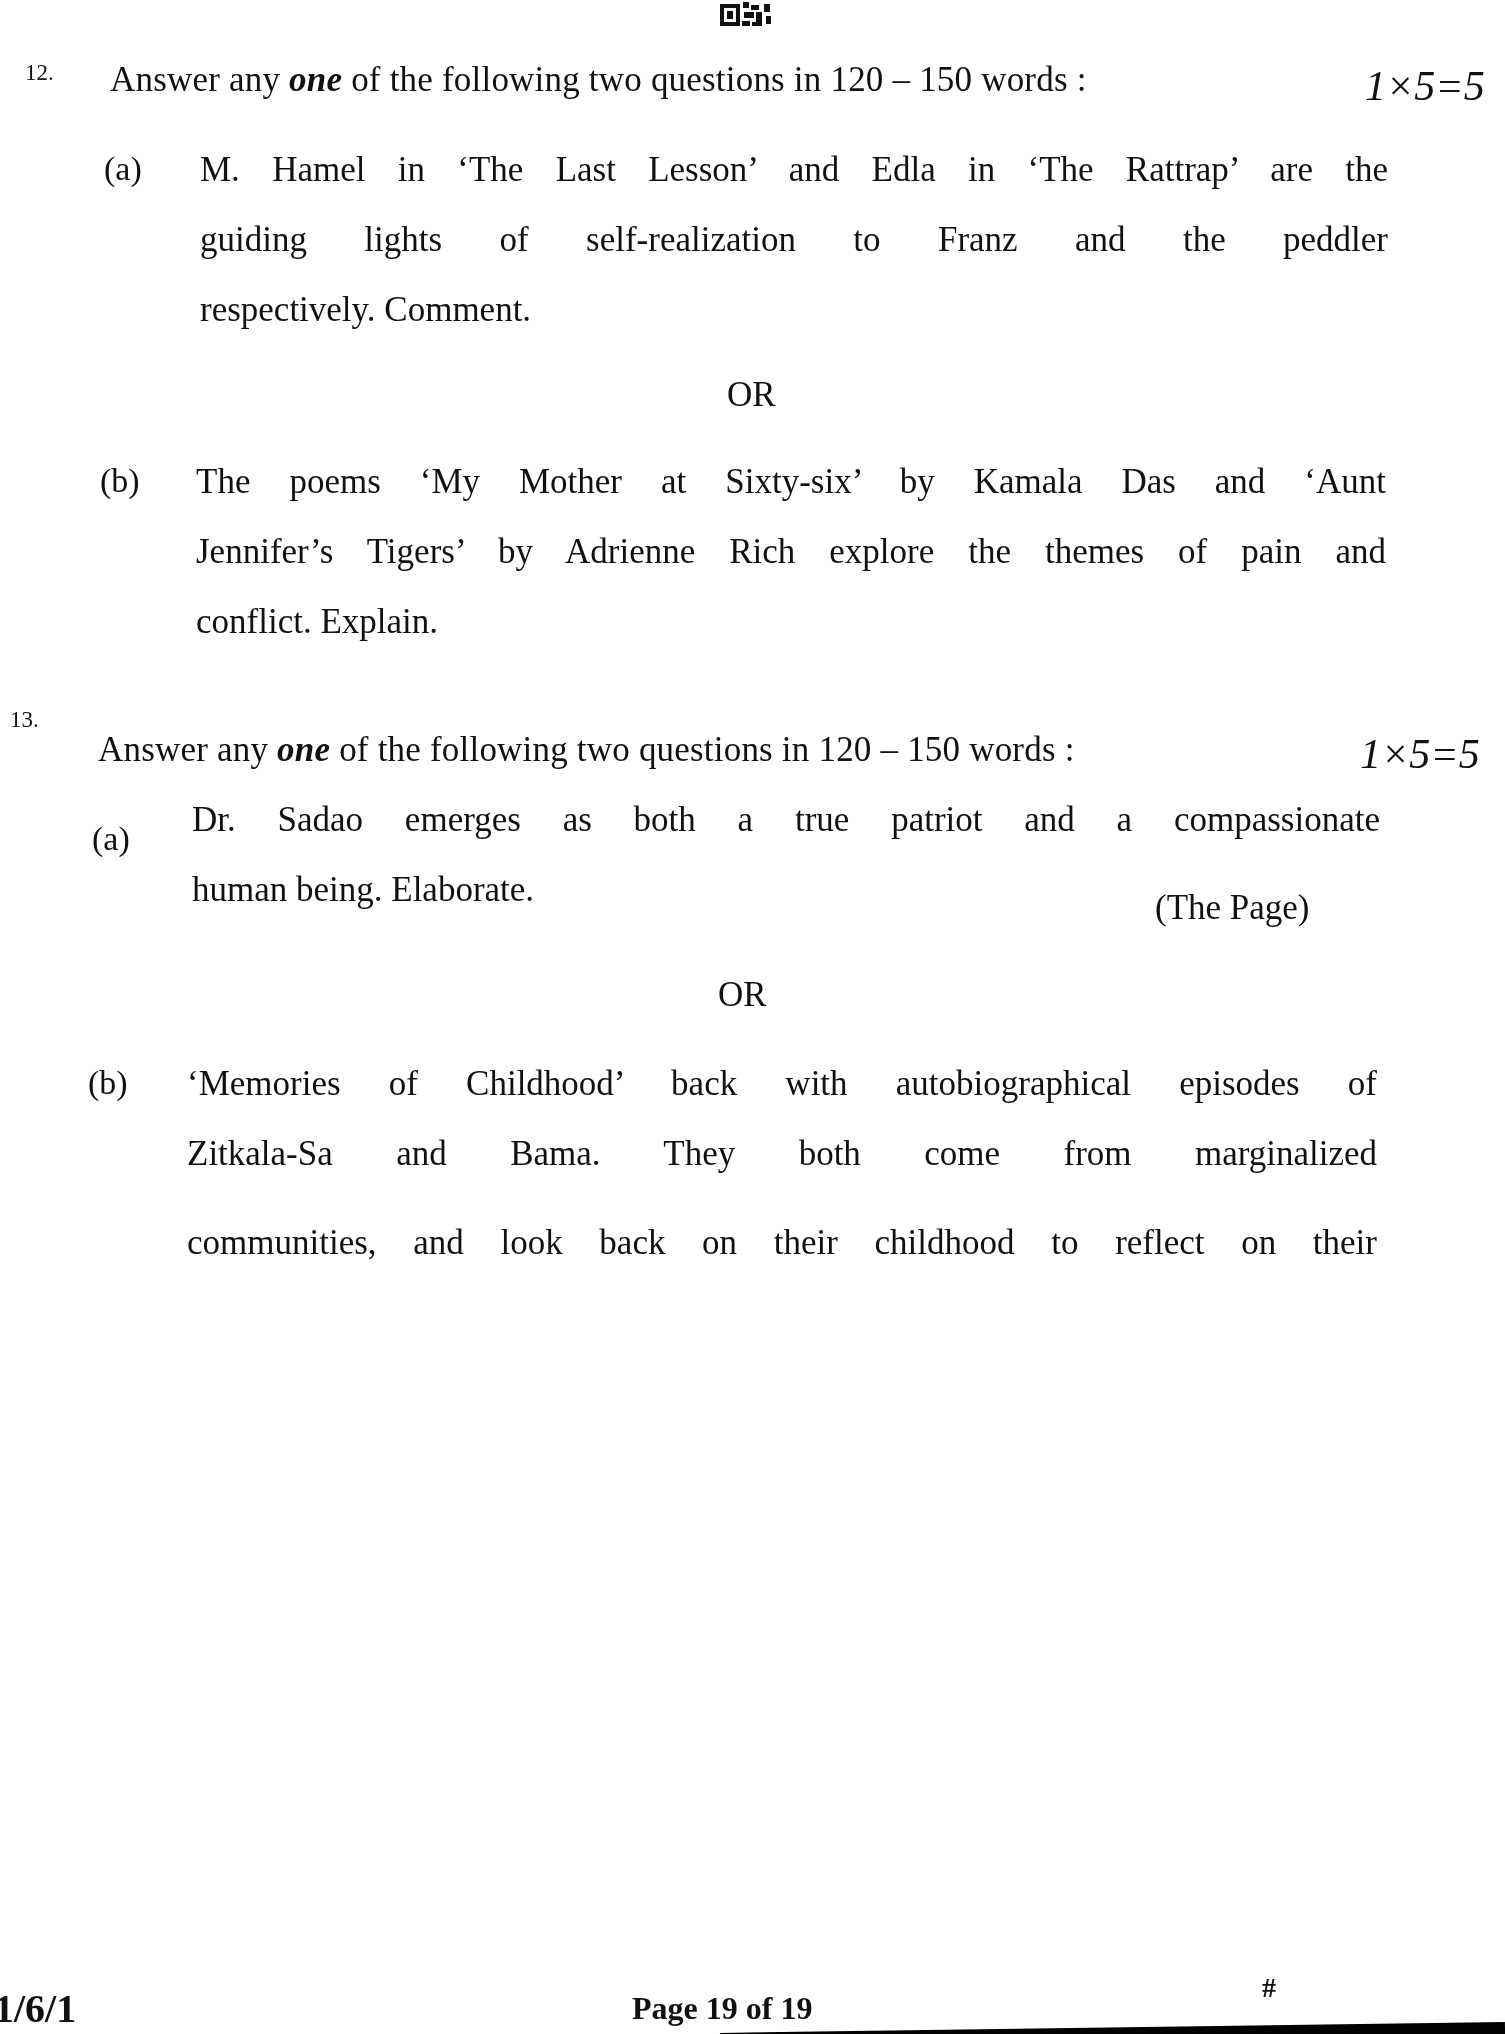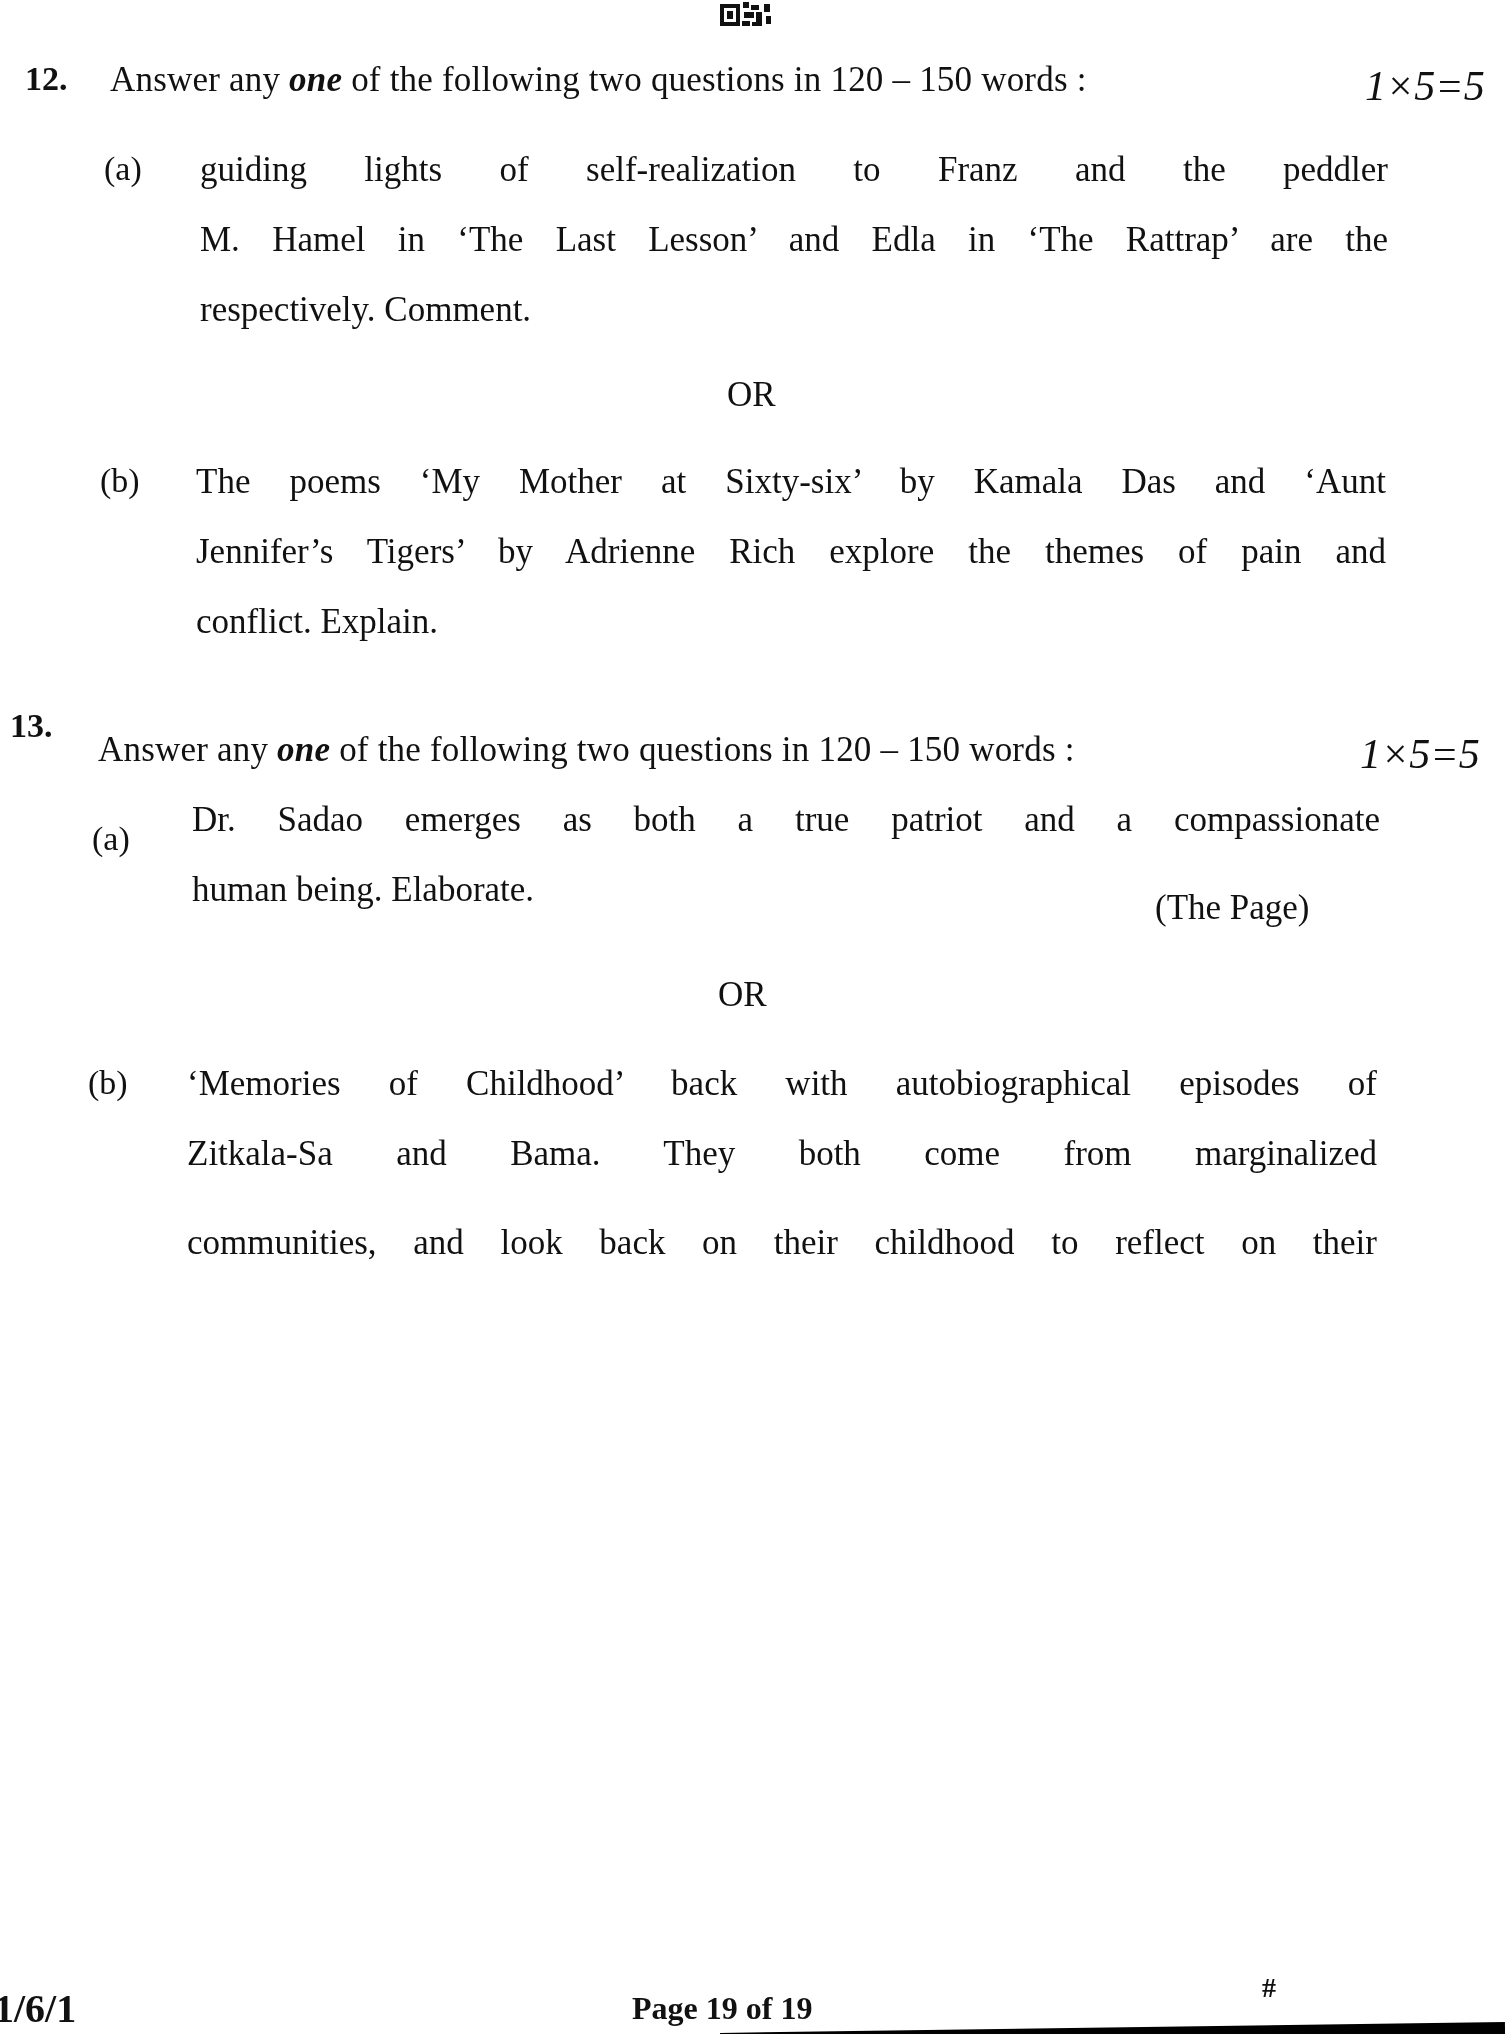--- a/index.html
+++ b/index.html
@@ -1,20 +1,20 @@
 <!DOCTYPE html>
 <html><head>
 <meta charset="utf-8">
 <style>
   html, body { margin: 0; padding: 0; background: #ffffff; }
   body { width: 1505px; height: 2034px; position: relative; overflow: hidden;
          font-family: "Liberation Serif", "DejaVu Serif", serif; color: #111; }
   .abs { position: absolute; white-space: nowrap; }
   .qr { position: absolute; left: 720px; top: 2px; width: 60px; height: 26px; }
-  .qnum { font-weight: bold; font-size: 34px; }
+  .qnum { font-weight: normal; font-size: 23px; }
   .stem { font-size: 35px; letter-spacing: 0.2px; }
   .stem i { font-weight: bold; font-style: italic; }
   .marks { font-size: 42px; font-style: italic; }
   .label { font-size: 34px; }
   .line { font-size: 35px; }
   .justify { text-align: justify; text-align-last: justify; display: block; }
   .or { font-weight: normal; font-size: 35px; }
   .footer-left { font-weight: bold; font-size: 40px; }
   .footer-center { font-weight: bold; font-size: 32px; }
   .footer-hash { font-weight: bold; font-size: 28px; }
@@ -38,22 +38,22 @@
   <rect x="46" y="14" width="5" height="8" fill="#111"></rect>
 </svg>
 
 <div>
   <span class="abs qnum" style="left:25px; top:60px;">12.</span>
   <span class="abs stem" style="left:110px; top:60px;"><span>Answer any </span><i>one</i><span> of the following two questions in 120 – 150 words :</span></span>
   <span class="abs marks" style="left:1365px; top:62px;">1×5=5</span>
 
   <span class="abs label" style="left:104px; top:150px;">(a)</span>
   <div class="abs" style="left:200px; top:150px; width:1188px; white-space:normal;">
+    <span class="line justify" style="height:70px;">M. Hamel in ‘The Last Lesson’ and Edla in ‘The Rattrap’ are the</span>
     <span class="line justify" style="height:70px;">guiding lights of self-realization to Franz and the peddler</span>
-    <span class="line justify" style="height:70px;">M. Hamel in ‘The Last Lesson’ and Edla in ‘The Rattrap’ are the</span>
     <span class="line" style="display:block;">respectively. Comment.</span>
   </div>
 
   <span class="abs or" style="left:727px; top:375px;">OR</span>
 
   <span class="abs label" style="left:100px; top:462px;">(b)</span>
   <div class="abs" style="left:196px; top:462px; width:1190px; white-space:normal;">
     <span class="line justify" style="height:70px;">The poems ‘My Mother at Sixty-six’ by Kamala Das and ‘Aunt</span>
     <span class="line justify" style="height:70px;">Jennifer’s Tigers’ by Adrienne Rich explore the themes of pain and</span>
     <span class="line" style="display:block;">conflict. Explain.</span>

